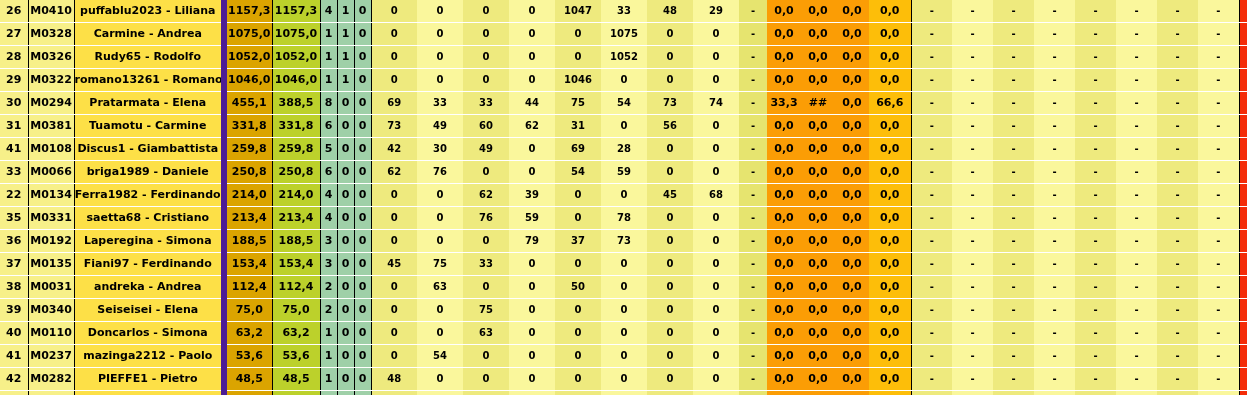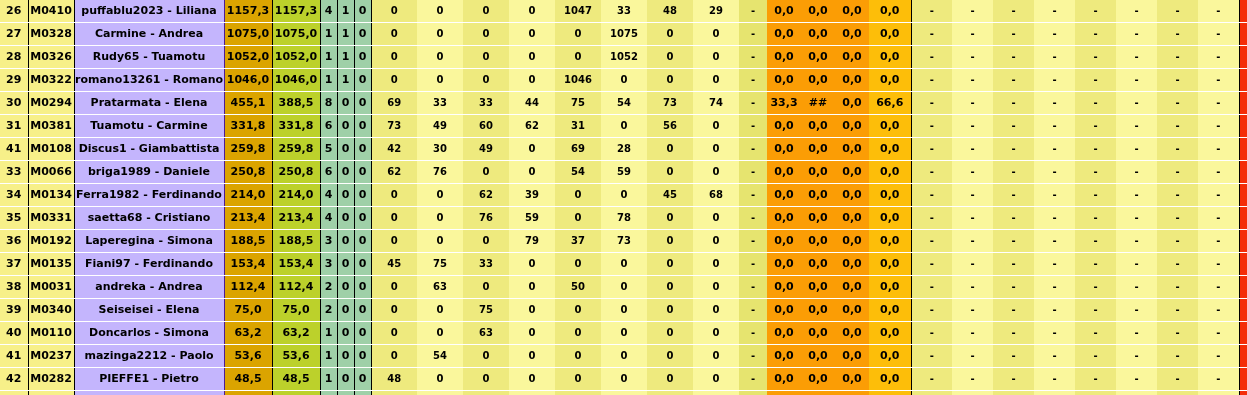--- a/index.html
+++ b/index.html
@@ -27,21 +27,21 @@
     text-align:center;
     vertical-align:middle;
     white-space:nowrap;
     overflow:hidden;
     border-bottom:1px solid #ffffff;
     line-height:22px;
   }
   
   .c-rank      { background:#f7f089; width:28px; border-right:1px solid #000; }
   .c-code      { background:#f7f089; width:46px; border-right:1px solid #000; }
-  .c-name      { background:#c4b5fd; width:150px; border-right:1px solid #4c1d95; }
+  .c-name      { background:#fde047; width:150px; border-right:6px solid #4c1d95; }
   .c-pts       { background:#dba400; width:48px; }
   .c-pts2      { background:#bcd12b; width:48px; border-left:1px solid #000;border-right:1px solid #000; }
   .c-n1        { background:#9fd0a8; width:17px; border-right:1px solid #000; }
   .c-n2        { background:#9fd0a8; width:17px; border-right:1px solid #000; }
   .c-n3        { background:#9fd0a8; width:17px; border-right:1px solid #000; }
   .c-sA        { background:#eeea7e; width:46px; }
   .c-sB        { background:#faf79c; width:46px; }
   .c-dash      { background:#eeea7e; width:41px; }
   .c-dashB     { background:#faf79c; width:41px; }
   .c-dot       { background:#e6e46f; width:28px; }
@@ -148,21 +148,21 @@
           <td class="c-dashB sm">-</td>
           <td class="c-dash sm">-</td>
           <td class="c-dashB sm">-</td>
           <td class="c-dash sm">-</td>
           <td class="c-dashB sm">-</td>
           <td class="c-last">0</td>
         </tr>
         <tr>
           <td class="c-rank">28</td>
           <td class="c-code">M0326</td>
-          <td class="c-name">Rudy65 - Tuamotu</td>
+          <td class="c-name">Rudy65 - Rodolfo</td>
           <td class="c-pts">1052,0</td>
           <td class="c-pts2">1052,0</td>
           <td class="c-n1">1</td>
           <td class="c-n2">1</td>
           <td class="c-n3">0</td>
           <td class="c-sA sm">0</td>
           <td class="c-sB sm">0</td>
           <td class="c-sA sm">0</td>
           <td class="c-sB sm">0</td>
           <td class="c-sA sm">0</td>
@@ -338,21 +338,21 @@
           <td class="c-dashB sm">-</td>
           <td class="c-dash sm">-</td>
           <td class="c-dashB sm">-</td>
           <td class="c-dash sm">-</td>
           <td class="c-dashB sm">-</td>
           <td class="c-dash sm">-</td>
           <td class="c-dashB sm">-</td>
           <td class="c-last">0</td>
         </tr>
         <tr>
-          <td class="c-rank">34</td>
+          <td class="c-rank">22</td>
           <td class="c-code">M0134</td>
           <td class="c-name">Ferra1982 - Ferdinando</td>
           <td class="c-pts">214,0</td>
           <td class="c-pts2">214,0</td>
           <td class="c-n1">4</td>
           <td class="c-n2">0</td>
           <td class="c-n3">0</td>
           <td class="c-sA sm">0</td>
           <td class="c-sB sm">0</td>
           <td class="c-sA sm">62</td>

